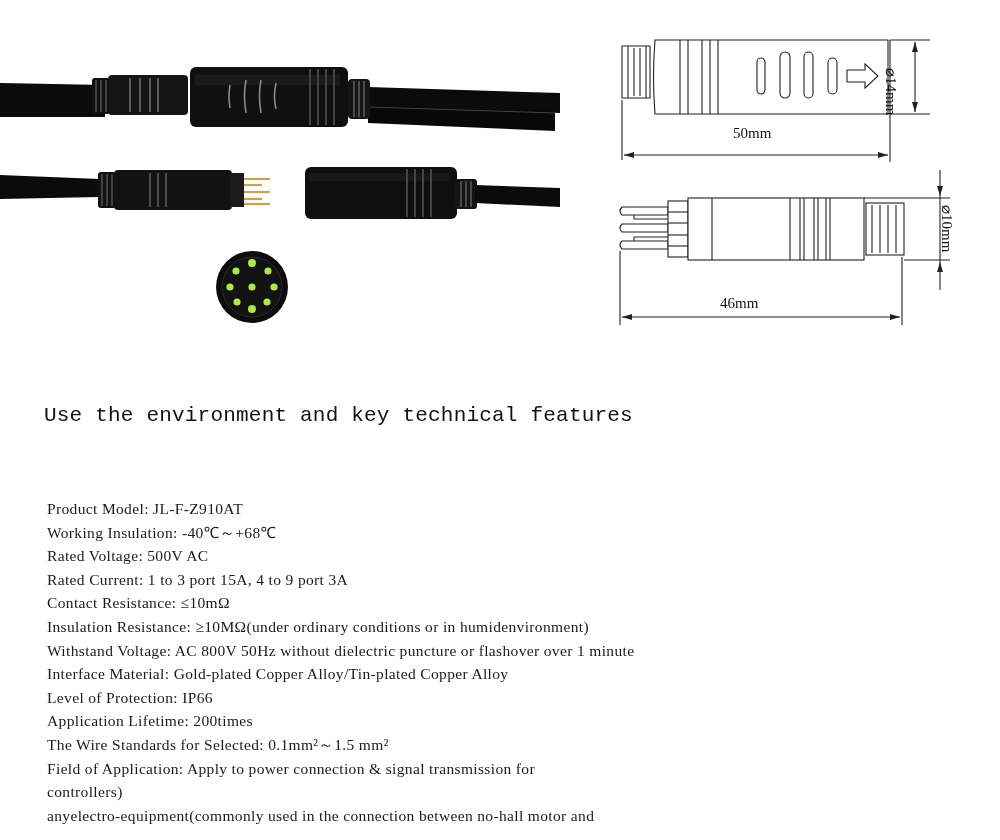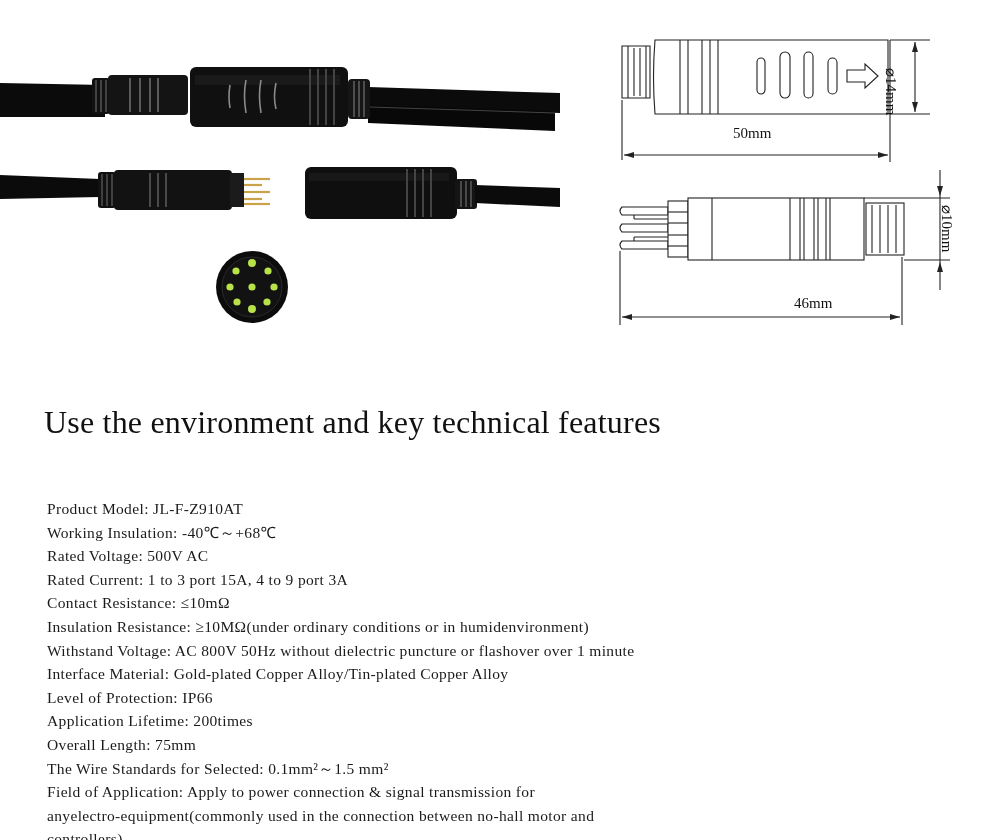--- a/index.html
+++ b/index.html
@@ -1,18 +1,18 @@
 <!DOCTYPE html>
 <html><head>
 <meta charset="utf-8">
 <style>
   html, body { margin:0; padding:0; background:#ffffff; }
   body { width:1000px; height:840px; position:relative; overflow:hidden; font-family:"DejaVu Serif", serif; color:#111; }
   svg { position:absolute; overflow:visible; }
-  .title { position:absolute; left:44px; top:404px; font-family:Liberation Serif, serif; font-size:32px; color:#111; letter-spacing:0.2px; white-space:nowrap; }
+  .title { position:absolute; left:44px; top:404px; font-family:Liberation Mono, monospace; font-size:21px; color:#111; letter-spacing:0.2px; white-space:nowrap; }
   .specs { position:absolute; left:47px; top:449px; font-family:"Liberation Serif", serif; font-size:15.5px; line-height:23.6px; color:#1a1a1a;margin-top:48px; }
   .spec-line { white-space:nowrap; letter-spacing:0.35px; }
   .dim-label { position:absolute; font-family:"Liberation Serif", serif; font-size:15px; color:#111; }
 </style>
 </head>
 <body>
 
 <svg width="560" height="110" style="left:0;top:45px;">
 
   <path d="M0 38 L105 40 L105 72 L0 72 Z" fill="#0b0b0b"></path>
@@ -196,34 +196,33 @@
     <line x1="304" y1="95" x2="350" y2="95"></line>
     <line x1="340" y1="5" x2="340" y2="125"></line>
   </g>
   <g fill="#222">
     <path d="M22 152 L32 149 L32 155 Z"></path>
       <path d="M300 152 L290 149 L290 155 Z"></path>
     <path d="M340 31 L337 21 L343 21 Z"></path>
       <path d="M340 97 L337 107 L343 107 Z"></path>
   </g>
 </svg>
-<div class="dim-label" style="left:794px;top:295px;">46mm</div>
+<div class="dim-label" style="left:720px;top:295px;">46mm</div>
 <div class="dim-label" style="left:956px;top:205px;transform:rotate(90deg);transform-origin:left top;">⌀10mm</div>
 
 <div class="title">Use the environment and key technical features</div>
 
 <div class="specs">
   <div class="spec-line"><span>Product Model</span><span>: </span><span>JL-F-Z910AT</span></div>
   <div class="spec-line"><span>Working Insulation</span><span>: </span><span>-40℃～+68℃</span></div>
   <div class="spec-line"><span>Rated Voltage</span><span>: </span><span>500V AC</span></div>
   <div class="spec-line"><span>Rated Current</span><span>: </span><span>1 to 3 port 15A, 4 to 9 port 3A</span></div>
   <div class="spec-line"><span>Contact Resistance</span><span>: </span><span>≤10mΩ</span></div>
   <div class="spec-line"><span>Insulation Resistance</span><span>: </span><span>≥10MΩ(under ordinary conditions or in humidenvironment)</span></div>
   <div class="spec-line"><span>Withstand Voltage</span><span>: </span><span>AC 800V 50Hz without dielectric puncture or flashover over 1 minute</span></div>
   <div class="spec-line"><span>Interface Material</span><span>: </span><span>Gold-plated Copper Alloy/Tin-plated Copper Alloy</span></div>
   <div class="spec-line"><span>Level of Protection</span><span>: </span><span>IP66</span></div>
   <div class="spec-line"><span>Application Lifetime</span><span>: </span><span>200times</span></div>
-  <div class="spec-line"><span>Overall Length</span><span>: </span><span>75mm</span></div>
   <div class="spec-line"><span>The Wire Standards for Selected</span><span>: </span><span>0.1mm²～1.5 mm²</span></div>
   <div class="spec-line"><span>Field of Application</span><span>: </span><span>Apply to power connection &amp; signal transmission for</span></div>
+  <div class="spec-line">controllers)</div>
   <div class="spec-line">anyelectro-equipment(commonly used in the connection between no-hall motor and</div>
-  <div class="spec-line">controllers)</div>
 </div>
 
 </body></html>

